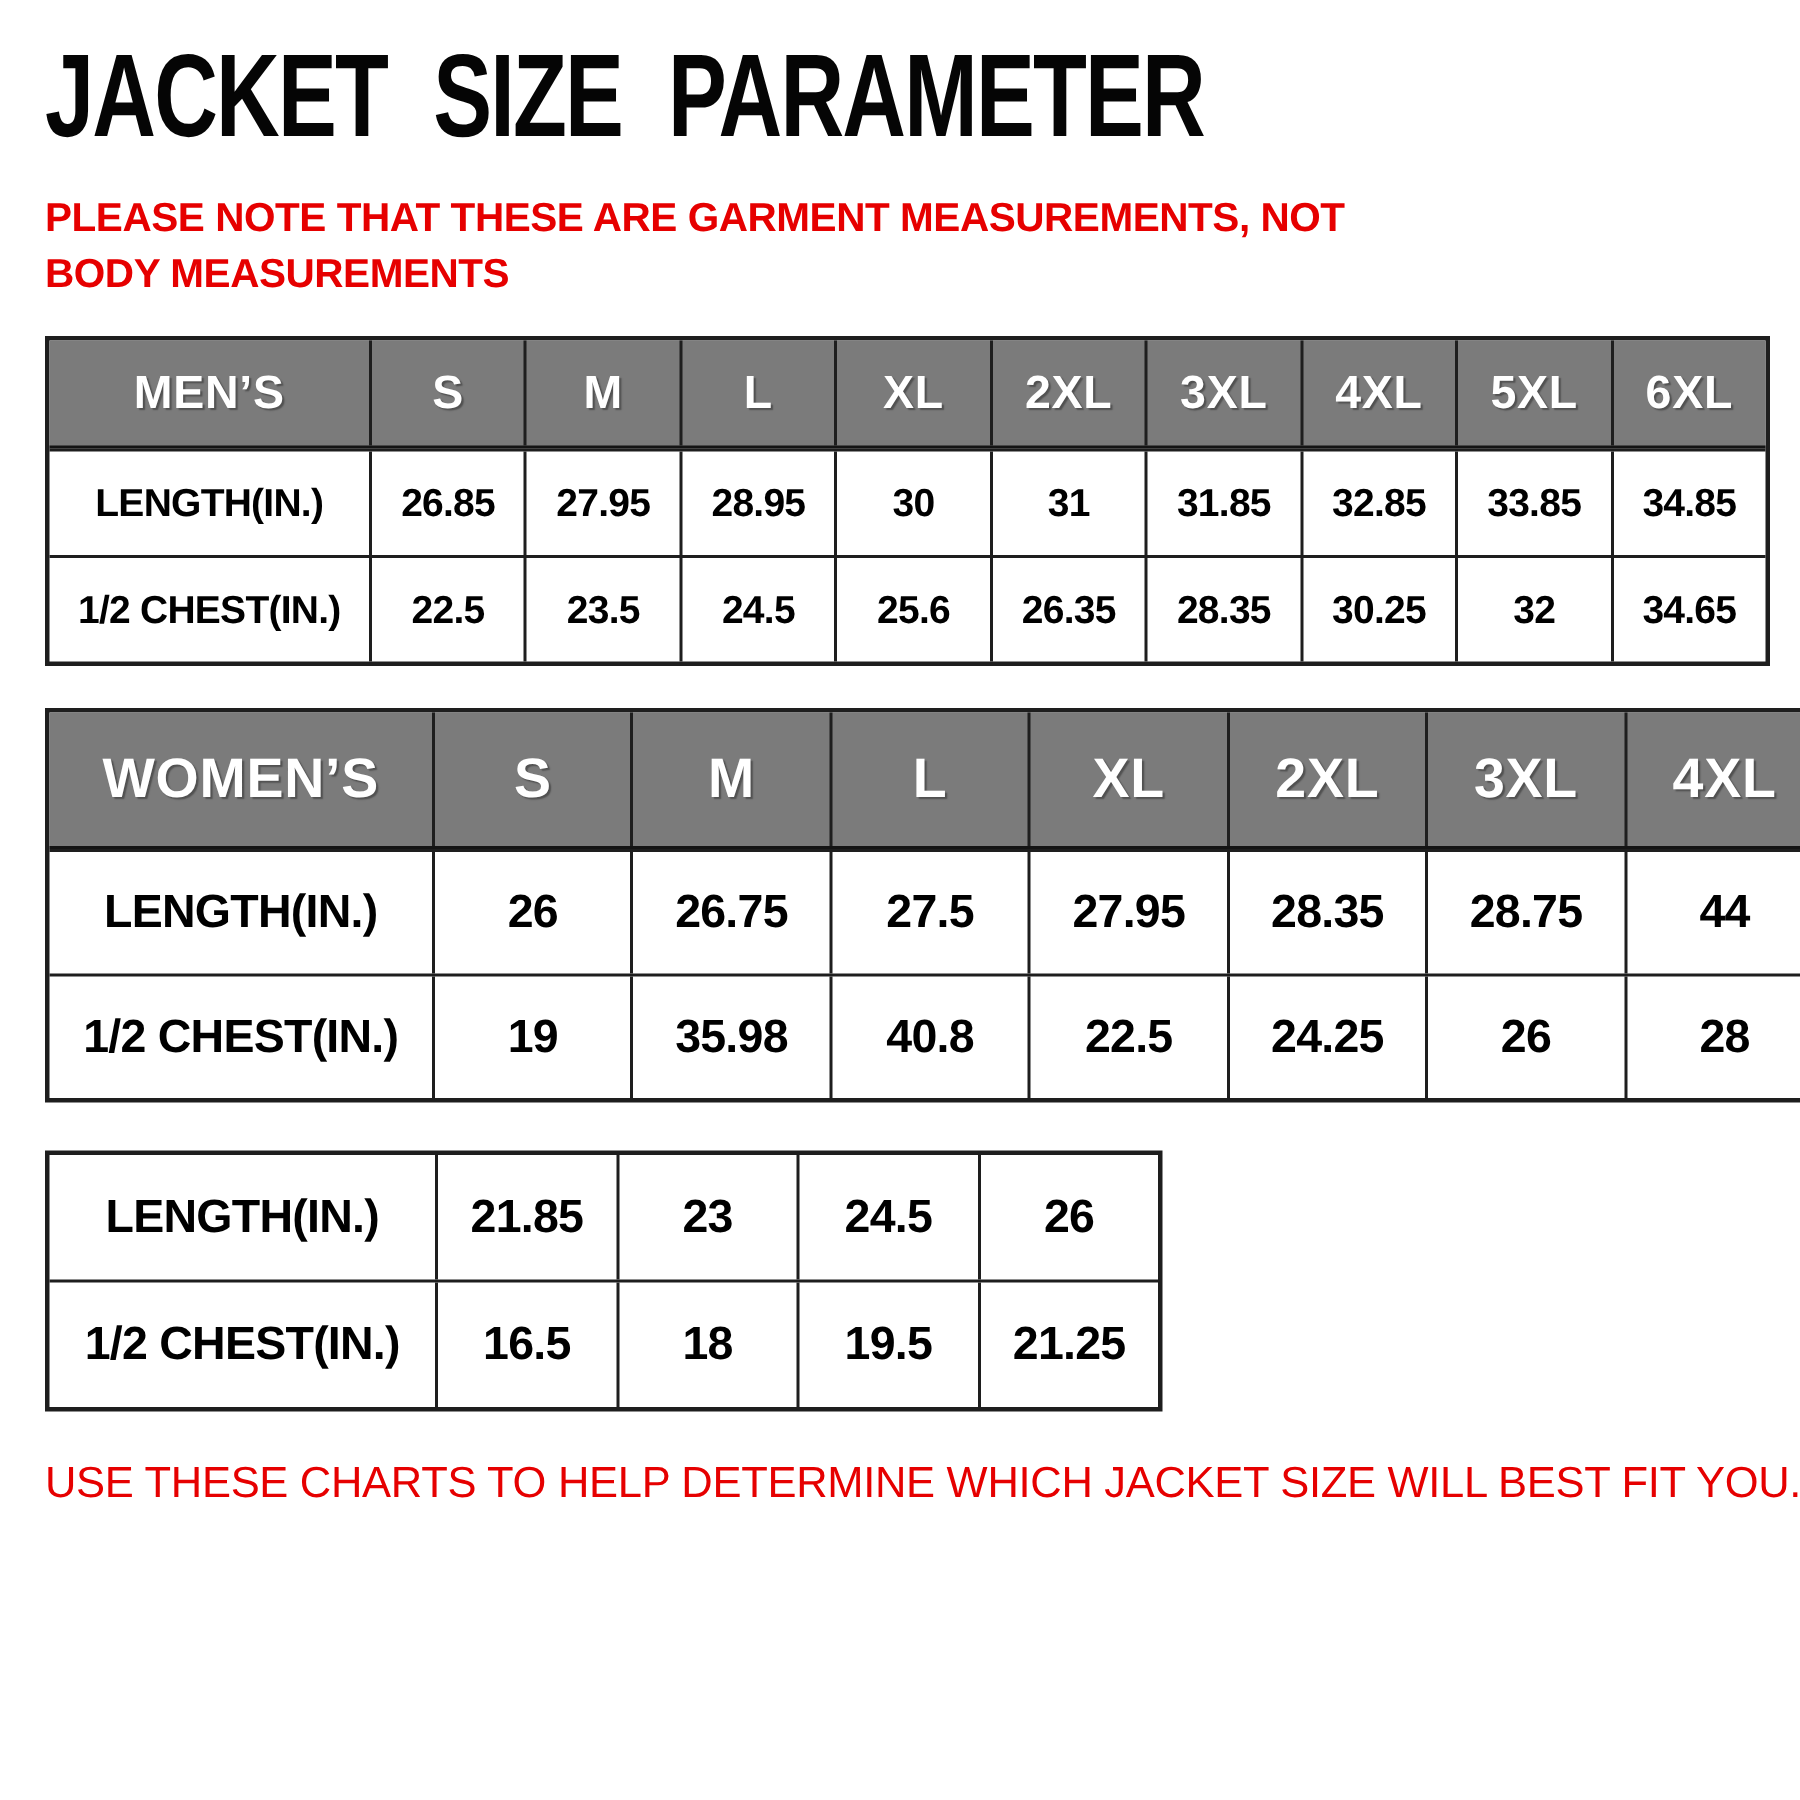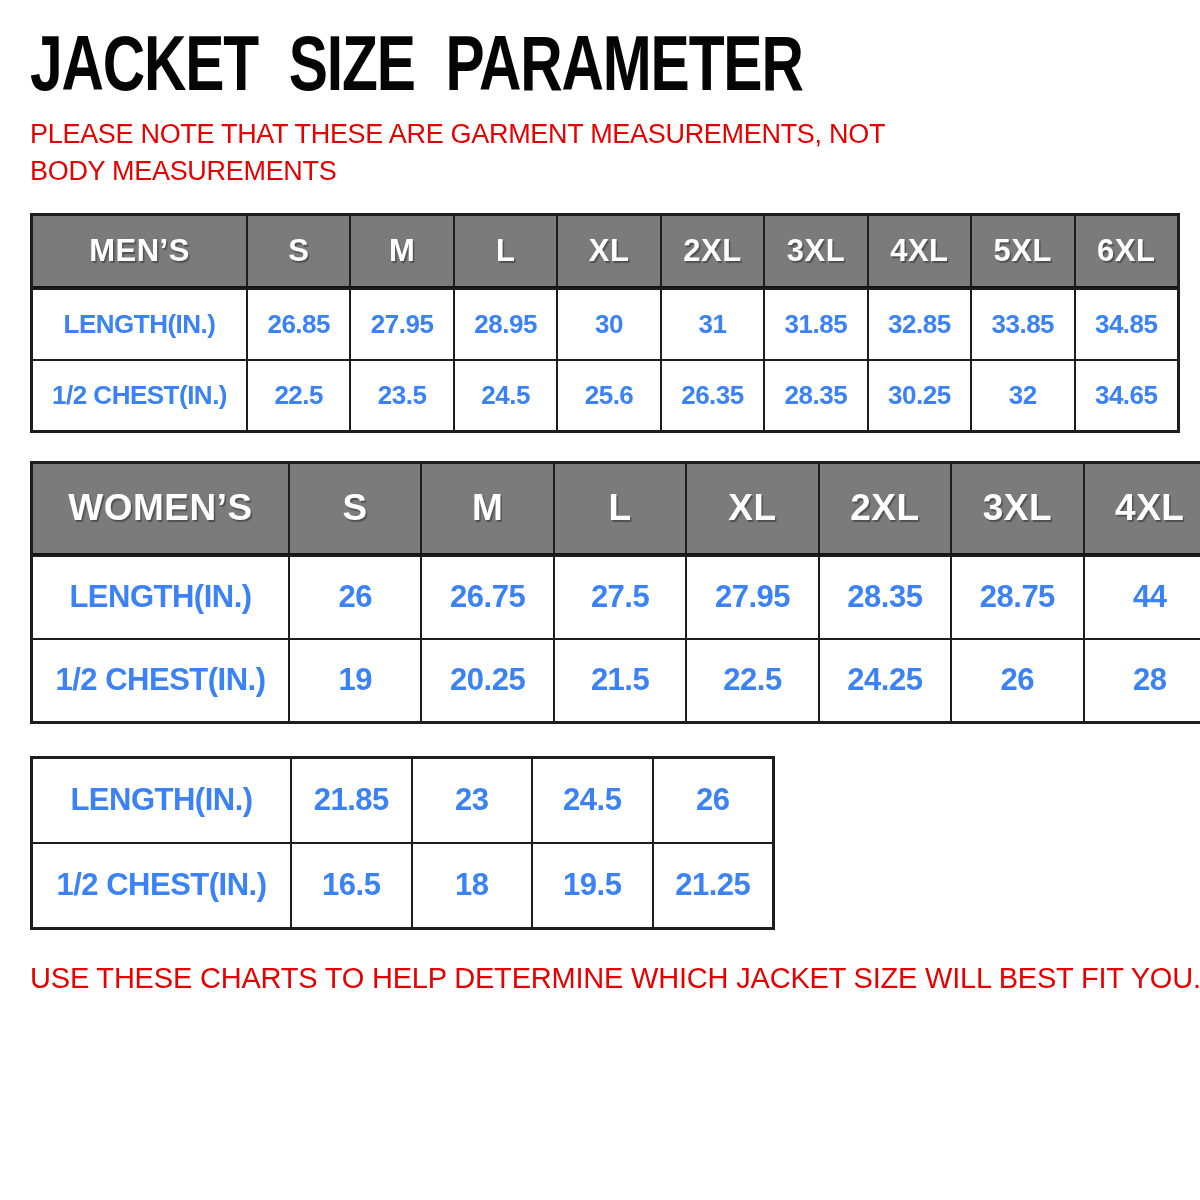--- a/index.html
+++ b/index.html
@@ -27,24 +27,24 @@
     word-spacing: 26px;
     white-space: nowrap;
     transform: scale(0.60, 0.80);
     transform-origin: 0 0;
     height: 80px;
     line-height: 98px;
   }
 
   
   .note {
-    margin-top: 12px;
+    margin-top: 23px;
     color: #e60000;
     font-size: 27px;
-    font-weight: 400;
+    font-weight: 700;
     line-height: 1.38;
     max-width: 920px;
     letter-spacing: -0.3px;
   }
 
   
   .tbl {
     box-sizing: border-box;
     border: 3px solid #1e1e1e;
     background: #ffffff;
@@ -65,21 +65,21 @@
     white-space: nowrap;
   }
   .tbl .cell + .cell { border-left: 2px solid #1e1e1e; }
   .tbl .label-cell { flex: 0 0 auto; }
   .tbl .header-row .cell {
     font-weight: 700;
     text-shadow: 1.5px 1.5px 1px rgba(0,0,0,0.35);
     letter-spacing: 0.5px;
   }
   .data-row .cell {
-    color: #3b82f6;
+    color: #000000;
     font-weight: 700;
     letter-spacing: -0.5px;
   }
 
   
   .tbl-men { width: 1150px; margin-top: 22px; }
   .tbl-men .label-cell { width: 213px; }
   .tbl-men .header-row .cell { height: 70px; font-size: 31px; }
   .tbl-men .data-row .cell { height: 69px; font-size: 26px; }
 
@@ -177,22 +177,22 @@
         <div class="cell value-cell">26.75</div>
         <div class="cell value-cell">27.5</div>
         <div class="cell value-cell">27.95</div>
         <div class="cell value-cell">28.35</div>
         <div class="cell value-cell">28.75</div>
         <div class="cell value-cell">44</div>
       </div>
       <div class="tr data-row">
         <div class="cell label-cell">1/2 CHEST(IN.)</div>
         <div class="cell value-cell">19</div>
-        <div class="cell value-cell">20.25</div>
-        <div class="cell value-cell">21.5</div>
+        <div class="cell value-cell">35.98</div>
+        <div class="cell value-cell">40.8</div>
         <div class="cell value-cell">22.5</div>
         <div class="cell value-cell">24.25</div>
         <div class="cell value-cell">26</div>
         <div class="cell value-cell">28</div>
       </div>
     </div>
 
   <div class="tbl tbl-youth">
       <div class="tr data-row">
         <div class="cell label-cell">LENGTH(IN.)</div>

